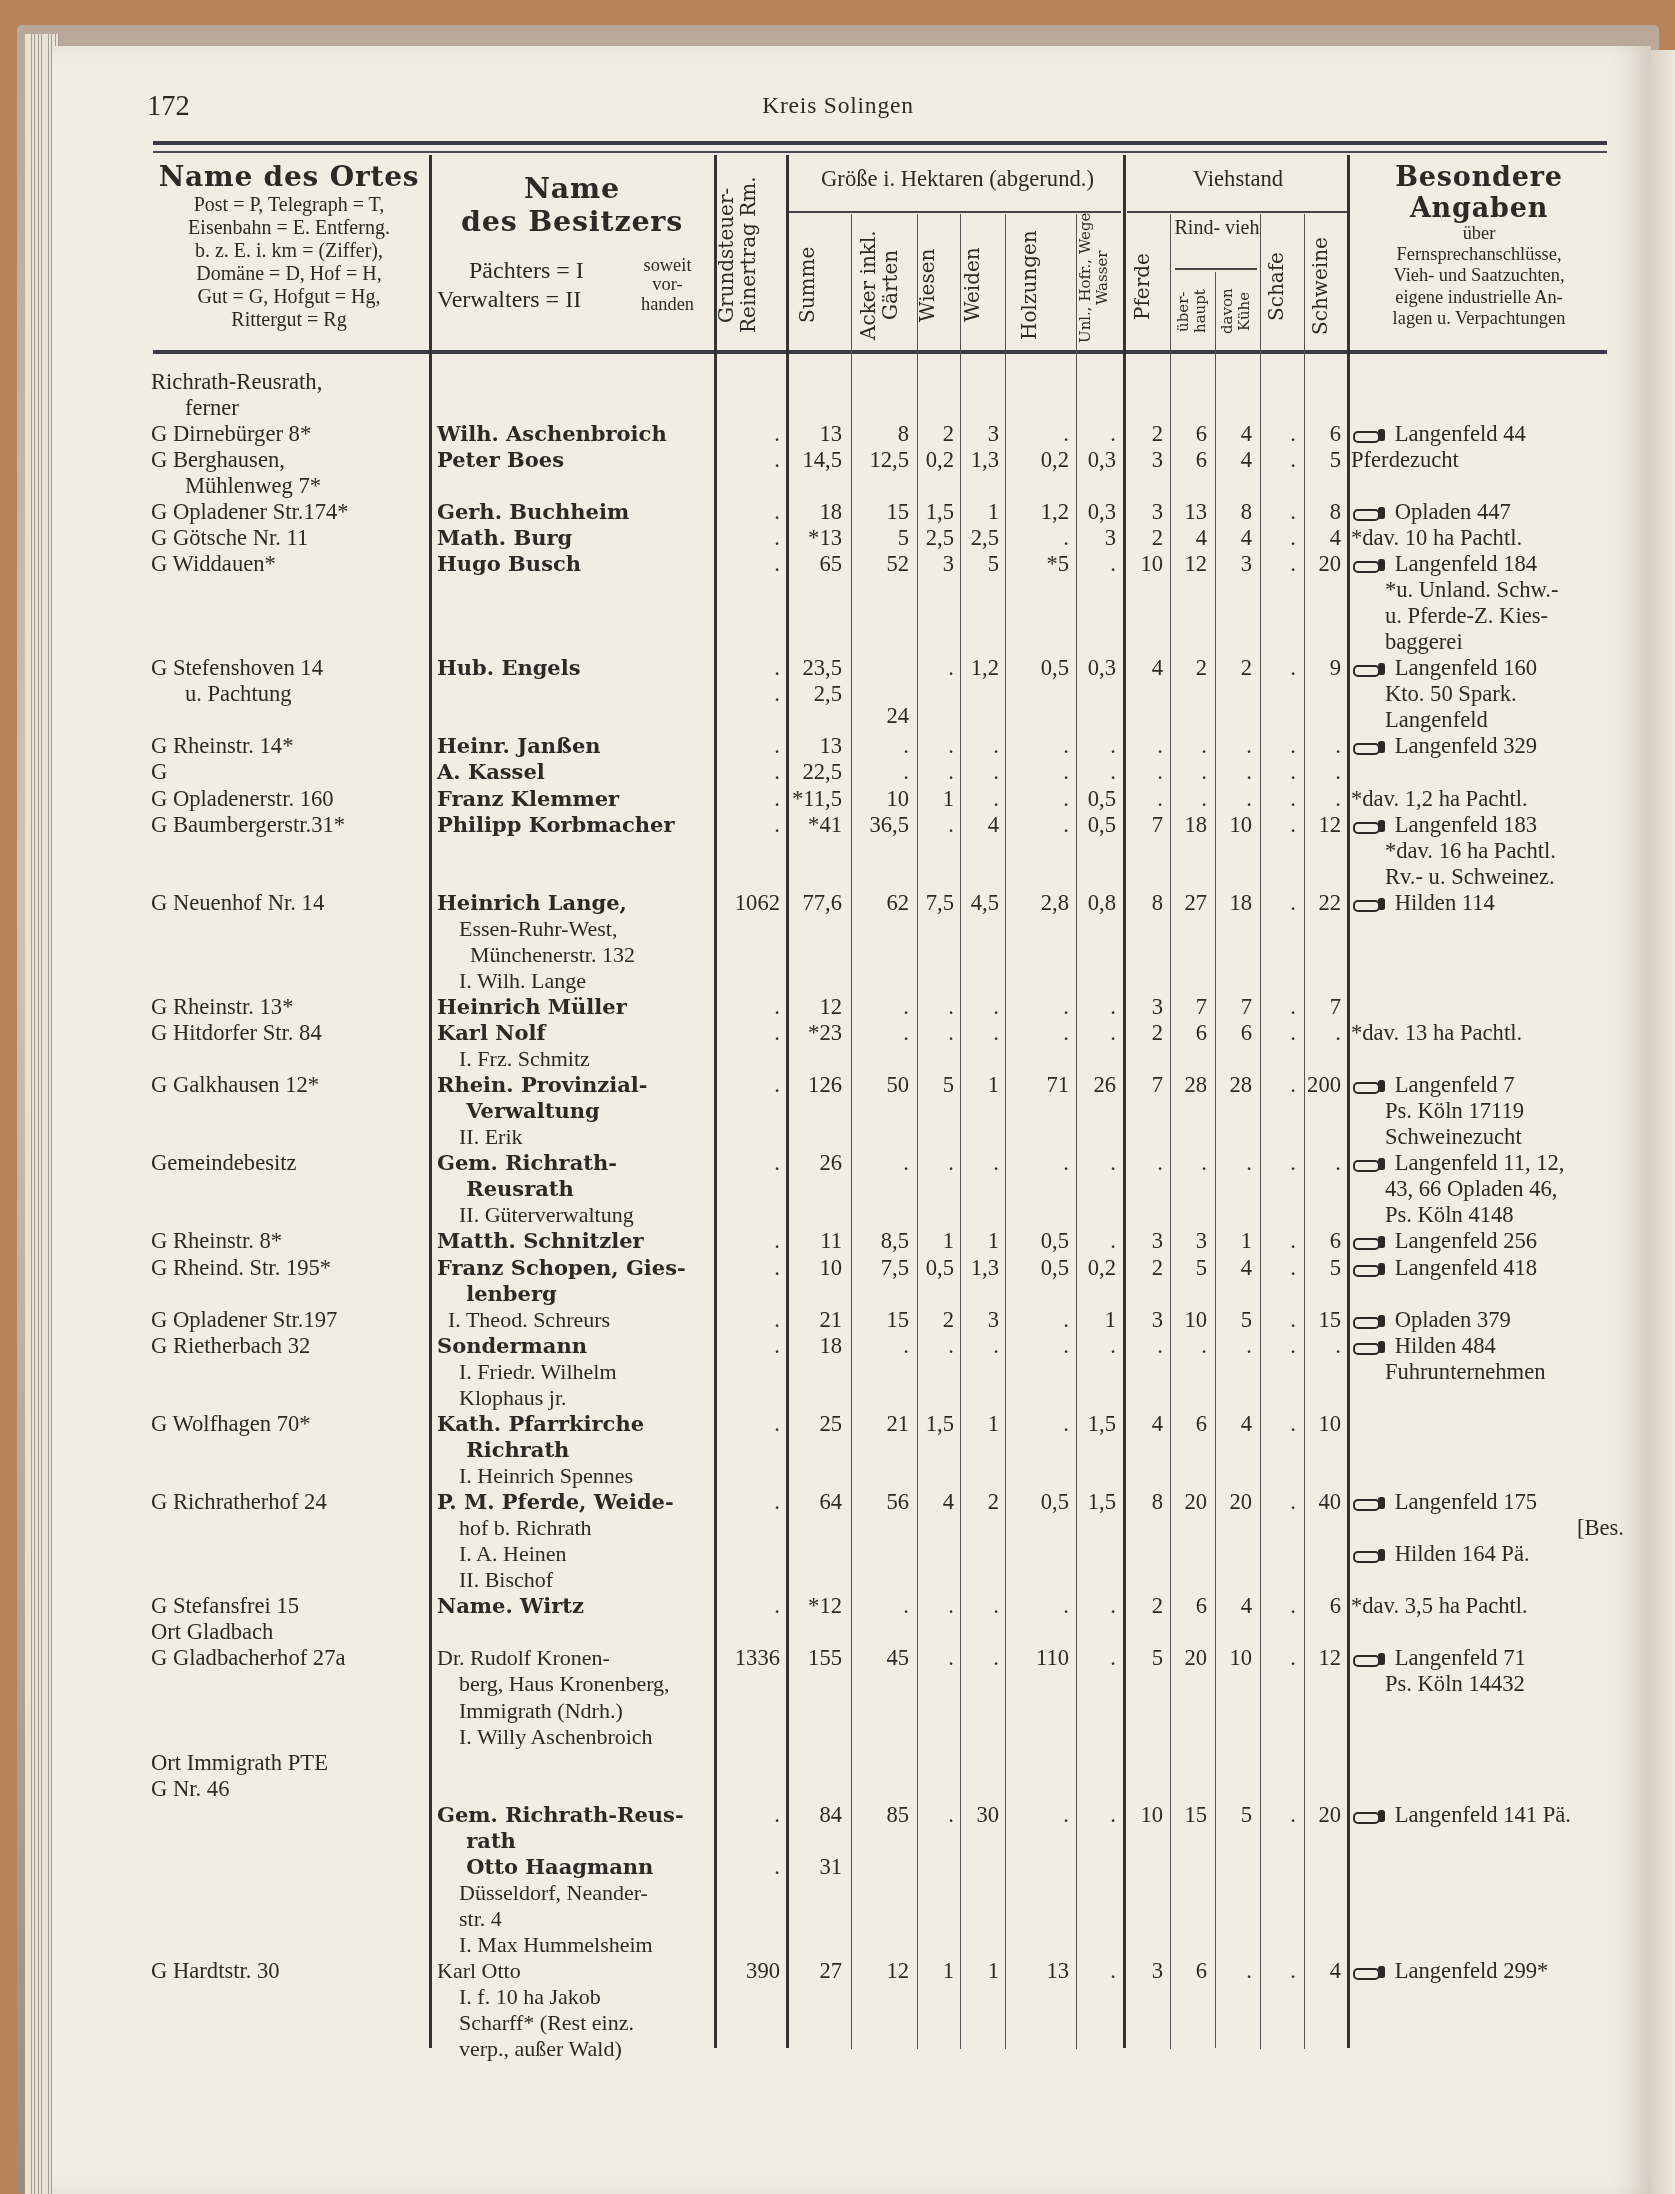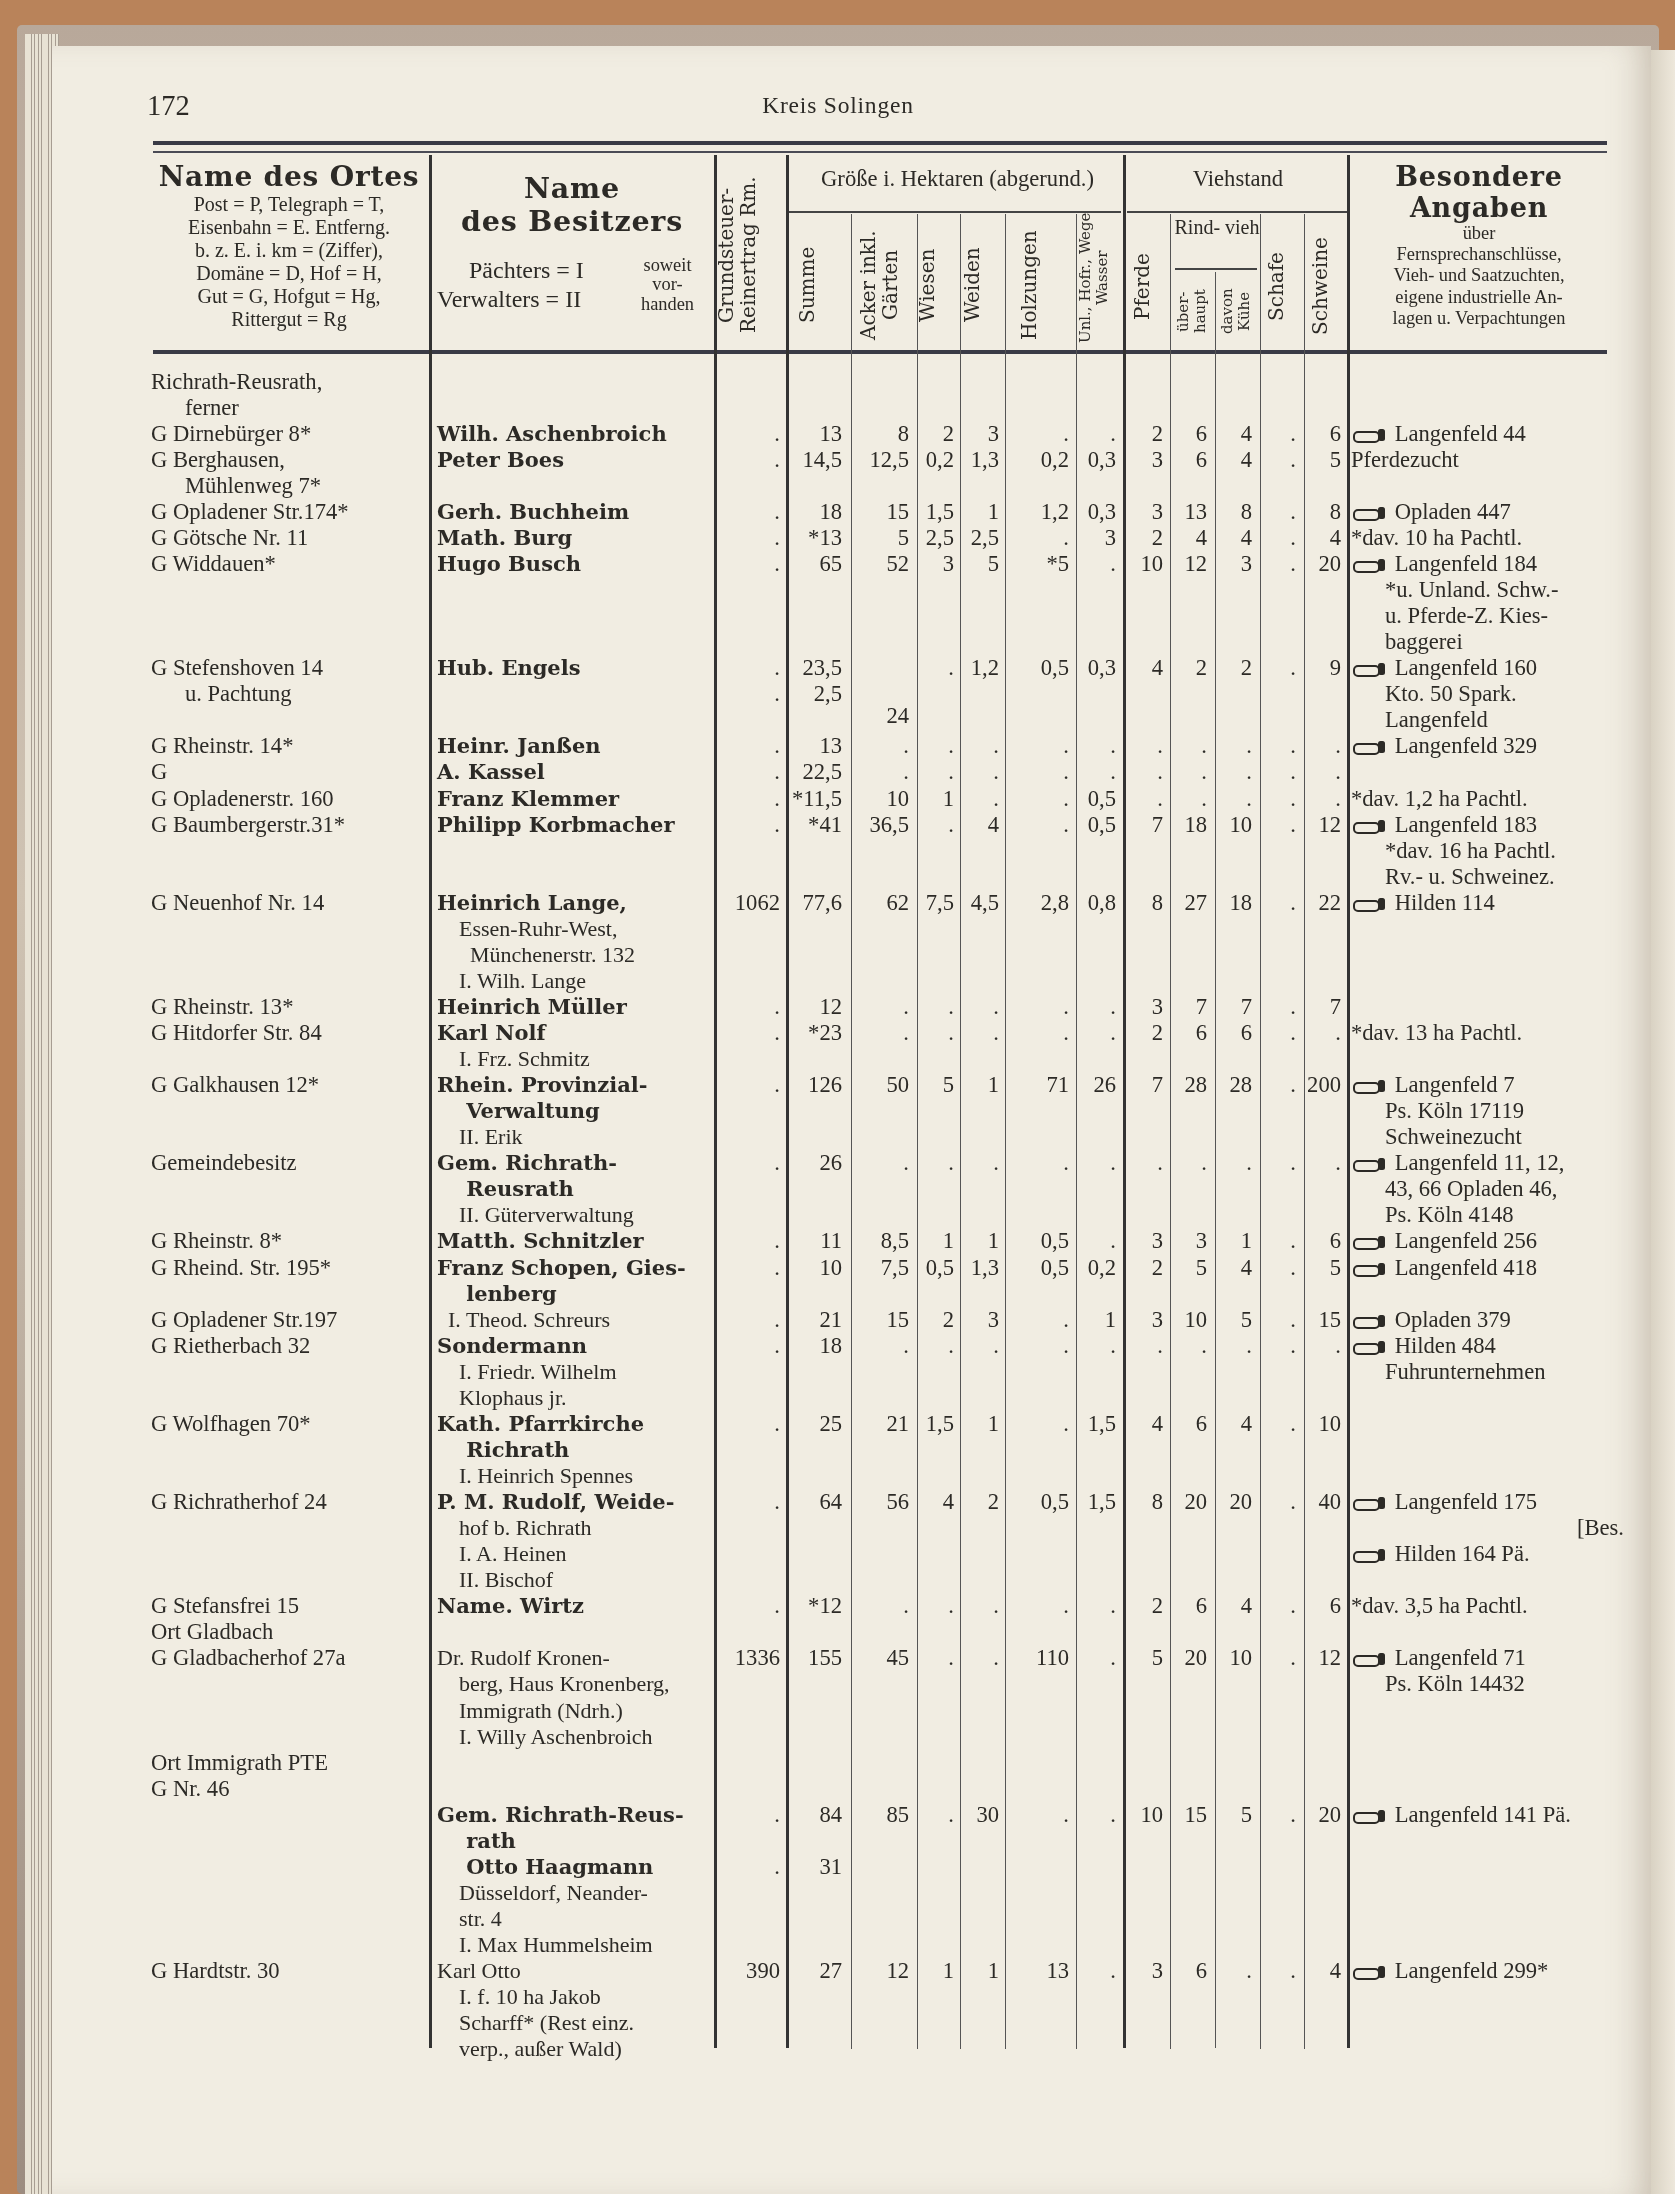--- a/index.html
+++ b/index.html
@@ -544,21 +544,21 @@
       <div class="cell num" style="left: 1282px; width: 59px;">10</div>
     </div>
     <div class="row" style="top: 1437px;">
       <div class="cell owner">&nbsp;&nbsp;&nbsp;&nbsp;Richrath</div>
     </div>
     <div class="row" style="top: 1463px;">
       <div class="cell owner-sub">&nbsp;&nbsp;&nbsp;&nbsp;I. Heinrich Spennes</div>
     </div>
     <div class="row" style="top: 1489px;">
       <div class="cell place">G Richratherhof 24</div>
-      <div class="cell owner">P. M. Rudolf, Weide-</div>
+      <div class="cell owner">P. M. Pferde, Weide-</div>
       <div class="cell num" style="left: 721px; width: 59px;">.</div>
       <div class="cell num" style="left: 783px; width: 59px;">64</div>
       <div class="cell num" style="left: 850px; width: 59px;">56</div>
       <div class="cell num" style="left: 895px; width: 59px;">4</div>
       <div class="cell num" style="left: 940px; width: 59px;">2</div>
       <div class="cell num" style="left: 1010px; width: 59px;">0,5</div>
       <div class="cell num" style="left: 1057px; width: 59px;">1,5</div>
       <div class="cell num" style="left: 1104px; width: 59px;">8</div>
       <div class="cell num" style="left: 1148px; width: 59px;">20</div>
       <div class="cell num" style="left: 1193px; width: 59px;">20</div>

